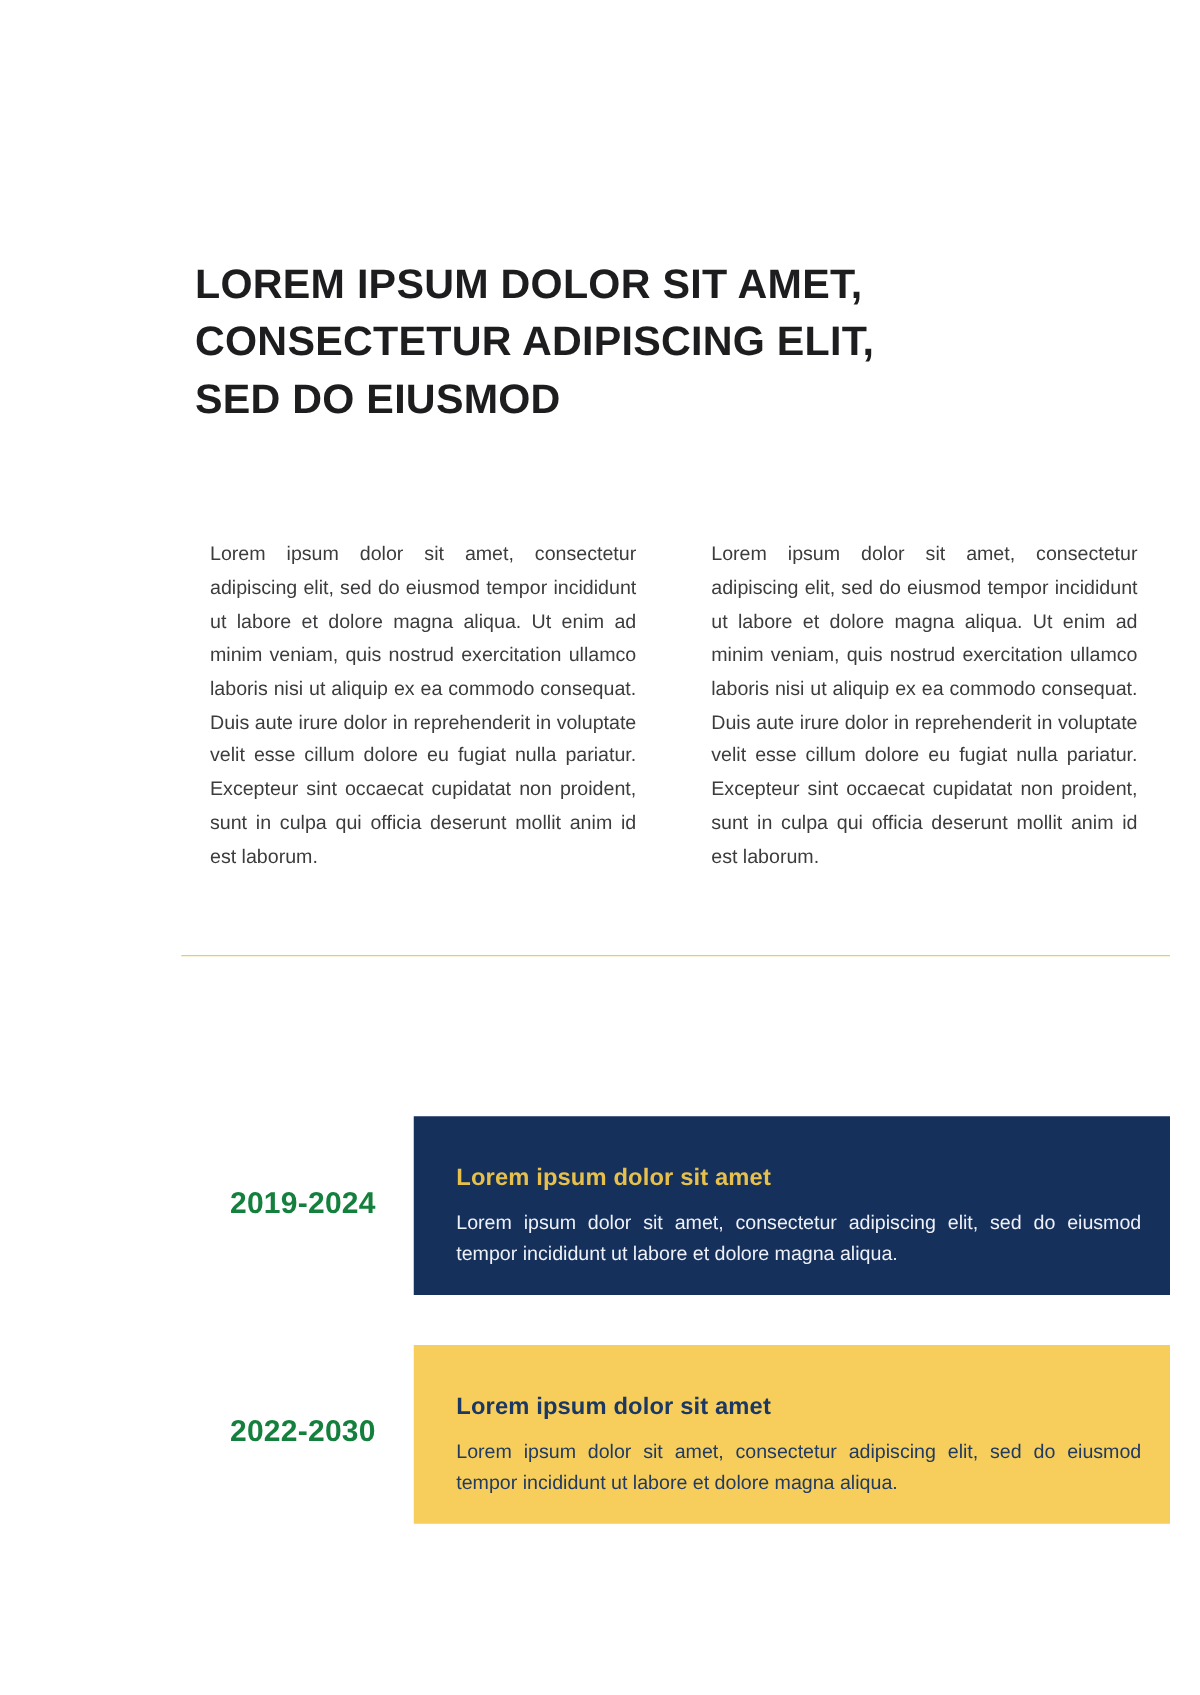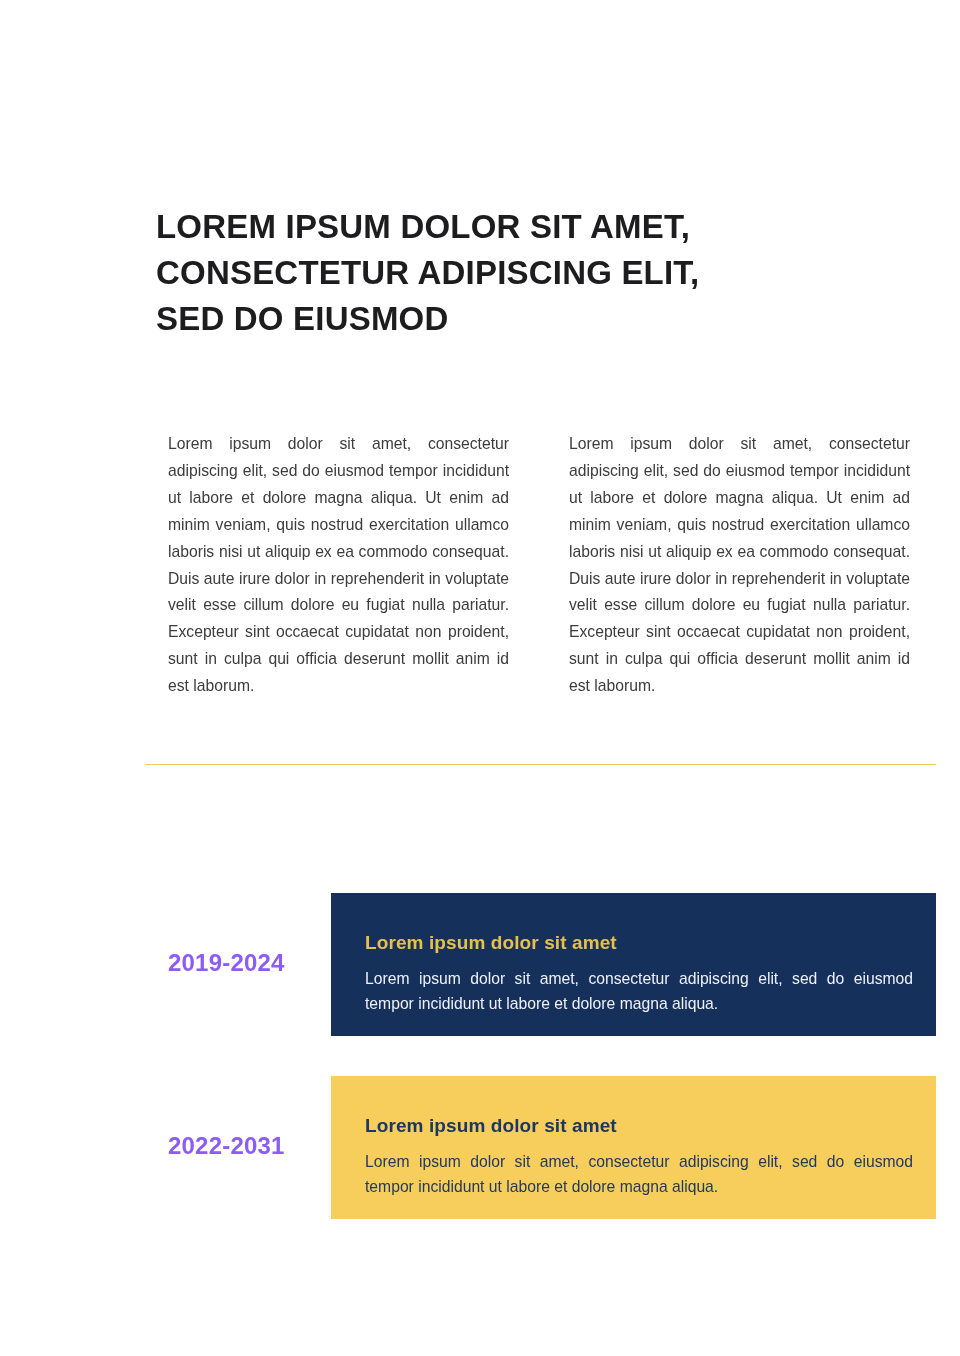--- a/index.html
+++ b/index.html
@@ -48,25 +48,25 @@
     left: 97px;
     top: 716px;
     width: 791px;
     height: 1px;
     background: #eecb5e;
     border: none;
   }
 
   .year-label {
     position: absolute;
-    left: 120px;
+    left: 136px;
     width: 130px;
     font-size: 24px;
     font-weight: 700;
-    color: #8b5cf6;
+    color: #15803d;
     letter-spacing: 0.2px;
   }
   .year-1 { top: 901px; }
   .year-2 { top: 1084px; }
 
   .timeline-card {
     position: absolute;
     left: 283px;
     width: 606px;
     height: 143px;
@@ -108,20 +108,20 @@
 
   <div class="gold-divider"></div>
 
   <div class="year-label year-1">2019-2024</div>
 
   <div class="timeline-card card-navy">
     <div class="card-title">Lorem ipsum dolor sit amet</div>
     <div class="card-desc">Lorem ipsum dolor sit amet, consectetur adipiscing elit, sed do eiusmod tempor incididunt ut labore et dolore magna aliqua.</div>
   </div>
 
-  <div class="year-label year-2">2022-2031</div>
+  <div class="year-label year-2">2022-2030</div>
 
   <div class="timeline-card card-gold">
     <div class="card-title">Lorem ipsum dolor sit amet</div>
     <div class="card-desc">Lorem ipsum dolor sit amet, consectetur adipiscing elit, sed do eiusmod tempor incididunt ut labore et dolore magna aliqua.</div>
   </div>
 
 </div>
 
 </body></html>

